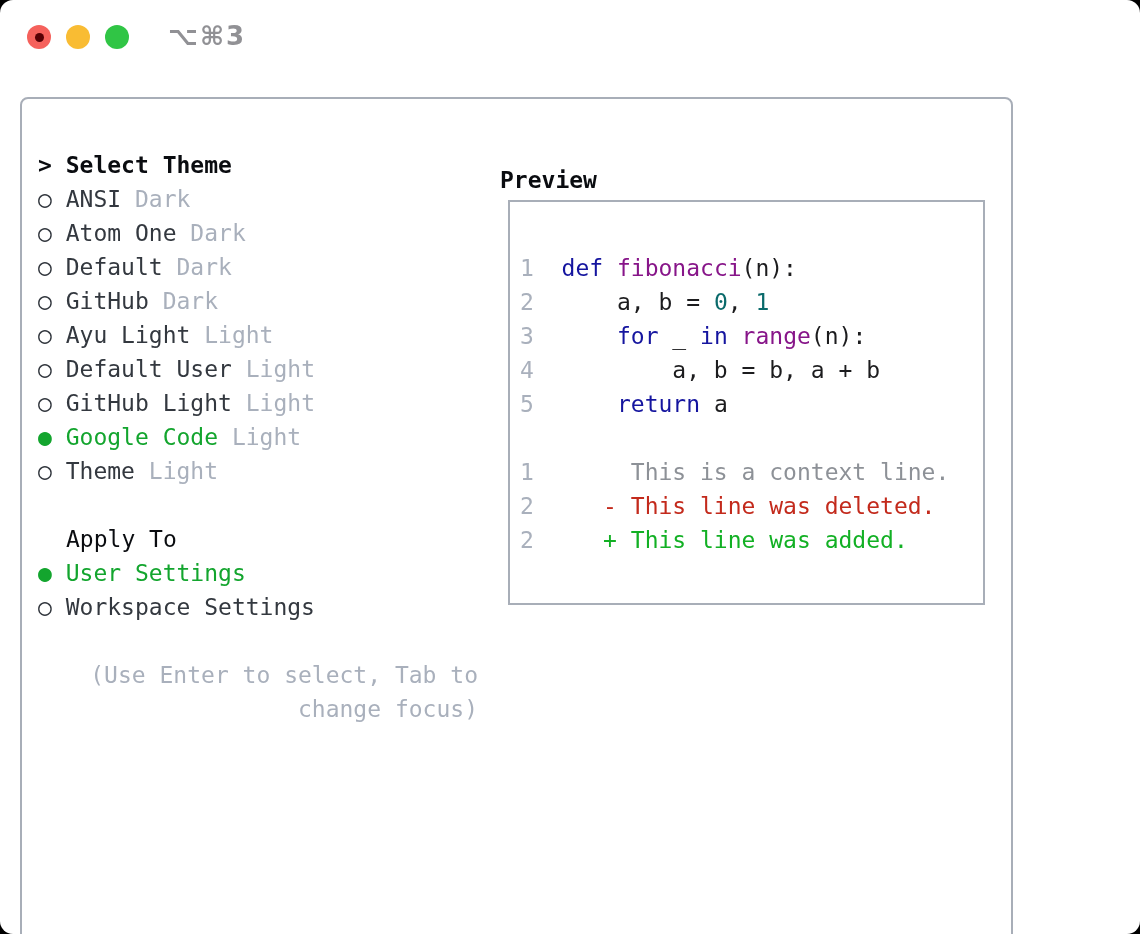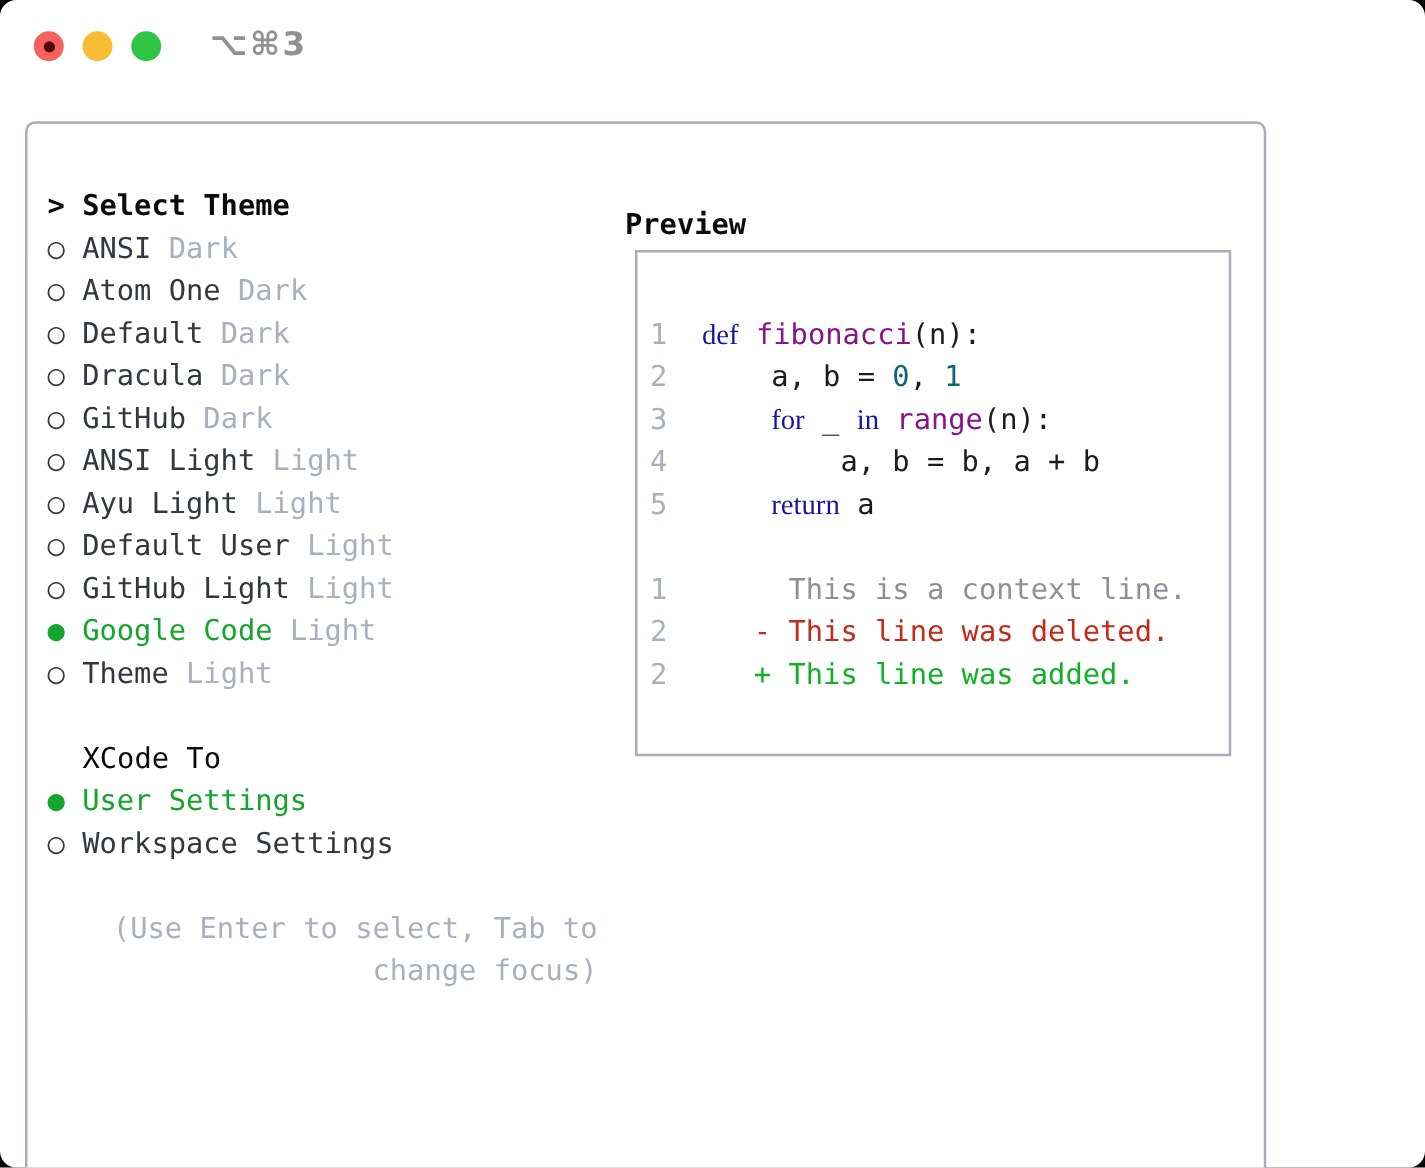--- a/index.html
+++ b/index.html
@@ -55,21 +55,21 @@
     border: 2px solid var(--border, #a8aeb8);
     background: #fff;
   }
   .code-area {
     position: absolute; left: 10px; top: 49px;
     font-size: 23px; line-height: 34px; white-space: pre;
     color: var(--plain, #1c1c1e);
   }
   .code-line { height: 34px; }
   .lnum { color: var(--muted, #a9b0bc); }
-  .kw  { color: var(--kw,  #15159f); font-family: Liberation Serif, serif; }
+  .kw  { color: var(--kw,  #15159f); }
   .fn  { color: var(--fn,  #871589); margin-top: 36px; }
   .lit { color: var(--lit, #0a6a6b); }
   .pl  { color: var(--plain, #1c1c1e); }
   .ctx { color: var(--context, #8d9197); }
   .del { color: var(--diff-deleted, #c32a1c); }
   .add { color: var(--diff-added, #12b024); }
 </style>
 </head>
 <body>
 
@@ -86,31 +86,29 @@
   </div>
 
   <div class="content-box">
 
     <div class="left-pane">
       <div class="panel-header"><span class="hdr-prefix">&gt;</span> <span>Select Theme</span></div>
       <div id="theme-list">
           <div class="row"><span class="marker">○</span> <span class="name">ANSI</span> <span class="tag">Dark</span></div>
           <div class="row"><span class="marker">○</span> <span class="name">Atom One</span> <span class="tag">Dark</span></div>
           <div class="row"><span class="marker">○</span> <span class="name">Default</span> <span class="tag">Dark</span></div>
-          <div class="row"><span class="marker">○</span> <span class="name">Dracula</span> <span class="tag">Dark</span></div>
           <div class="row"><span class="marker">○</span> <span class="name">GitHub</span> <span class="tag">Dark</span></div>
-          <div class="row"><span class="marker">○</span> <span class="name">ANSI Light</span> <span class="tag">Light</span></div>
           <div class="row"><span class="marker">○</span> <span class="name">Ayu Light</span> <span class="tag">Light</span></div>
           <div class="row"><span class="marker">○</span> <span class="name">Default User</span> <span class="tag">Light</span></div>
           <div class="row"><span class="marker">○</span> <span class="name">GitHub Light</span> <span class="tag">Light</span></div>
           <div class="row selected"><span class="marker">●</span> <span class="name">Google Code</span> <span class="tag">Light</span></div>
           <div class="row"><span class="marker">○</span> <span class="name">Theme</span> <span class="tag">Light</span></div>
         </div>
       <div class="blank"></div>
-      <div class="subheader">XCode To</div>
+      <div class="subheader">Apply To</div>
       <div id="apply-list">
           <div class="row selected"><span class="marker">●</span> <span class="name">User Settings</span></div>
           <div class="row"><span class="marker">○</span> <span class="name">Workspace Settings</span></div>
         </div>
       <div class="blank"></div>
       <div class="hint">(Use Enter to select, Tab to change focus)</div>
     </div>
 
     <div class="panel-header preview-header">Preview</div>
     <div class="preview-box">

